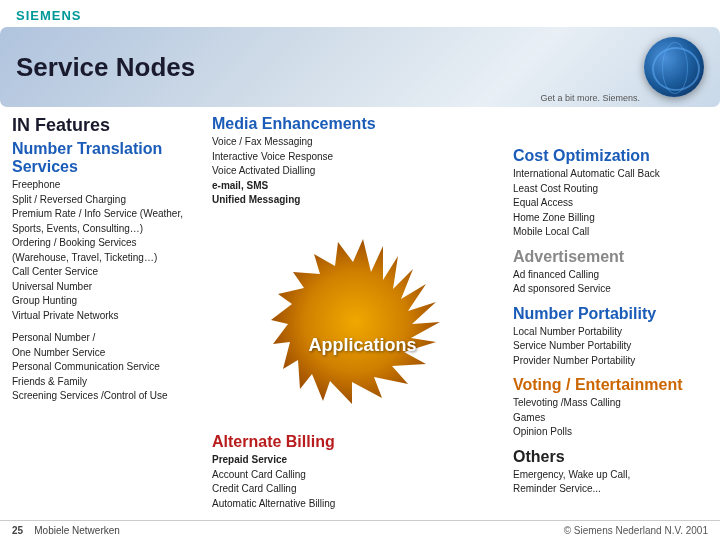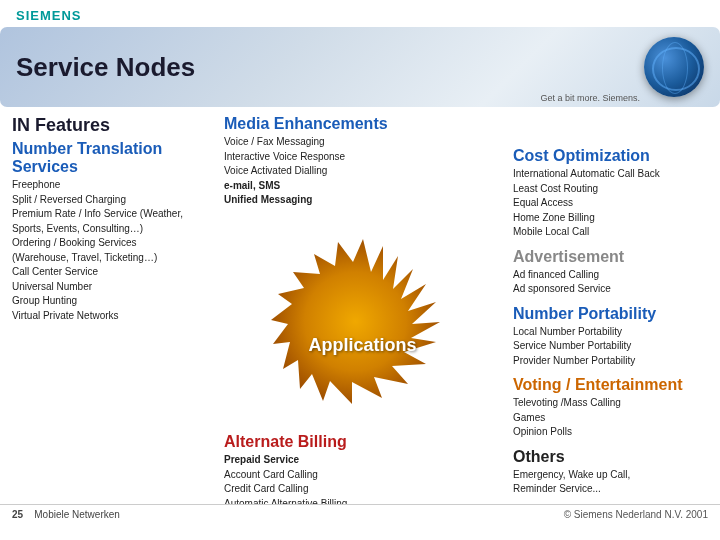--- a/index.html
+++ b/index.html
@@ -83,21 +83,21 @@
       text-align: right;
       position: absolute;
       bottom: 4px;
       right: 80px;
     }
 
     
     #main-content {
       display: flex;
       padding: 8px 12px;
-      gap: 12px;
+      gap: 0;
       height: calc(540px - 120px);
       position: relative;
     }
 
     
     #left-column {
       width: 200px;
       flex-shrink: 0;
     }
 
@@ -165,21 +165,21 @@
     
     #right-column {
       width: 195px;
       flex-shrink: 0;
       margin-top: 32px;
     }
 
     
     #footer {
       position: absolute;
-      bottom: 16px;
+      bottom: 0;
       left: 0;
       right: 0;
       display: flex;
       align-items: center;
       justify-content: space-between;
       padding: 4px 12px;
       border-top: 1px solid #ccc;
       background: #fff;
       font-size: 10px;
       color: #444;
@@ -218,20 +218,27 @@
       Premium Rate / Info Service (Weather,<br>
       Sports, Events, Consulting…)<br>
       Ordering / Booking Services<br>
       (Warehouse, Travel, Ticketing…)<br>
       Call Center Service<br>
       Universal Number<br>
       Group Hunting<br>
       Virtual Private Networks
     </div>
 
+    <div class="section-body">
+      Personal Number /<br>
+      One Number Service<br>
+      Personal Communication Service<br>
+      Friends &amp; Family<br>
+      Screening Services /Control of Use
+    </div>
   </div>
 
   <div id="center-column">
 
     <div style="align-self:flex-start;margin-bottom:4px;">
       <div class="section-title blue">Media Enhancements</div>
       <div class="section-body">
         Voice / Fax Messaging<br>
         Interactive Voice Response<br>
         Voice Activated Dialling<br>

